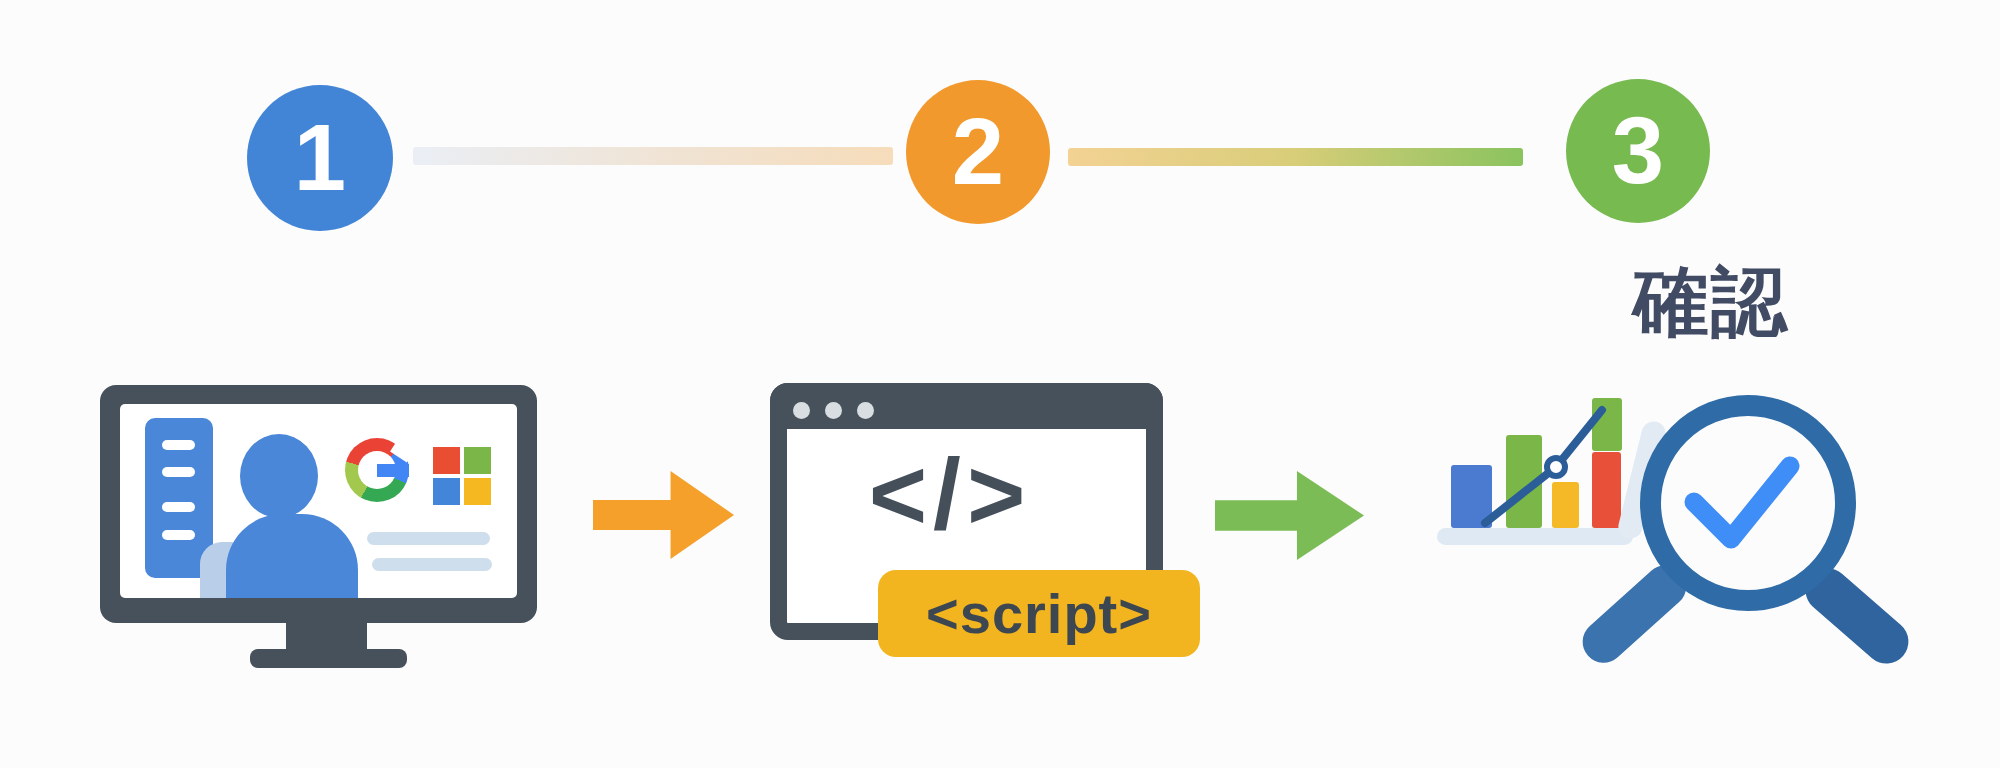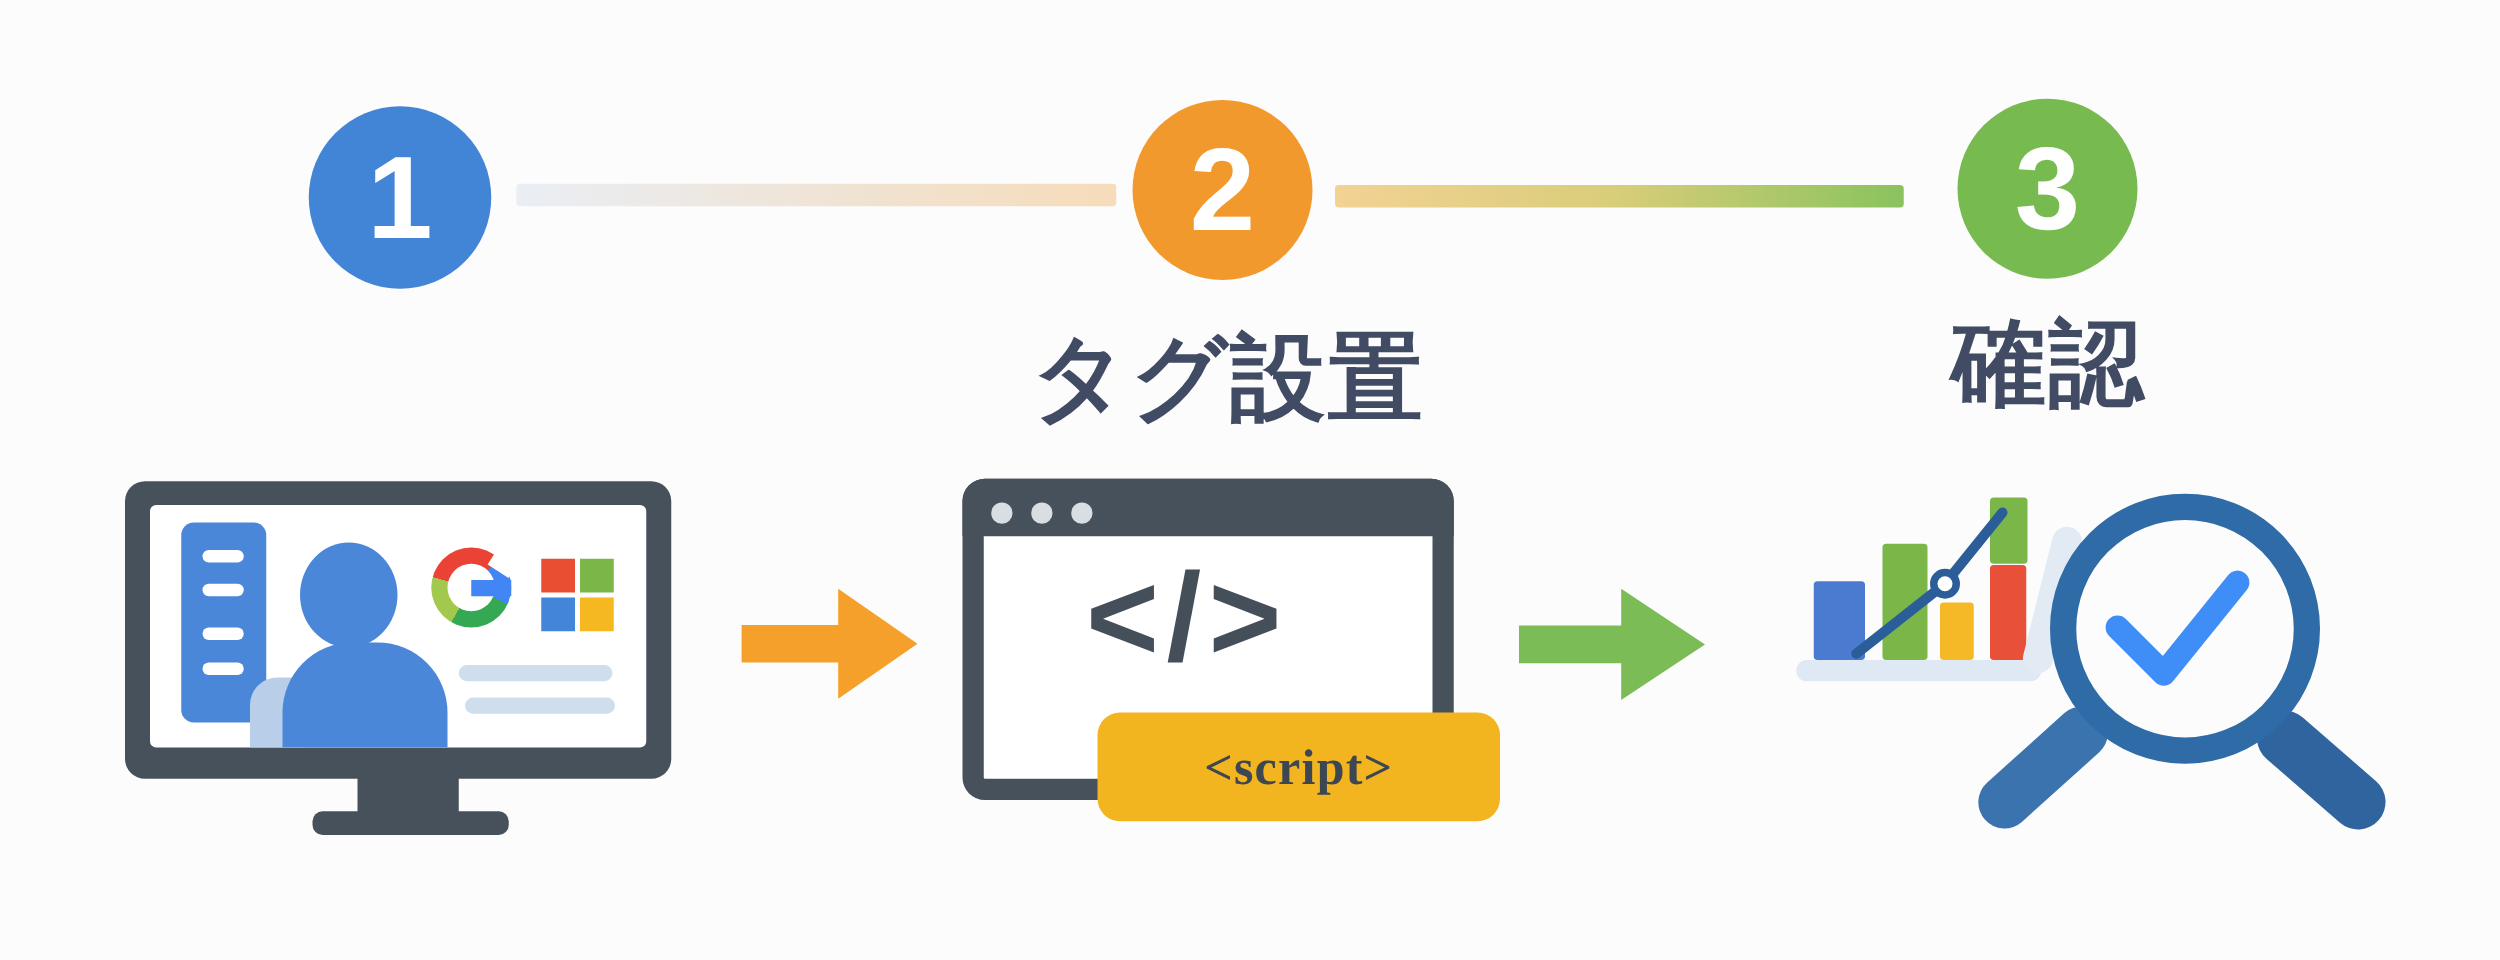--- a/index.html
+++ b/index.html
@@ -23,21 +23,21 @@
   .connector { position:absolute; height:18px; border-radius:3px; }
   #connector1 { left:413px;  top:147px; width:480px; background:linear-gradient(90deg,#eaeef5 0%,#f0e3d3 55%,#f6dcba 100%); }
   #connector2 { left:1068px; top:148px; width:455px; background:linear-gradient(90deg,#f3d294 0%,#d8cd79 50%,#8ac35e 100%); }
 
   .step-label {
     position:absolute; font-weight:bold; font-size:76px; color:#414b64;
     text-align:center; letter-spacing:2px; white-space:nowrap;
   }
   #label1 { left:165px;  top:252px; width:310px; }
   #label2 { left:780px;  top:252px; width:405px; }
-  #label3 { left:1489px; top:241px; width:300px; }
+  #label3 { left:1489px; top:252px; width:300px;text-align:right; }
 
   
   #monitor-frame { left:100px; top:385px; width:437px; height:238px; background:#47515b; border-radius:16px; }
   #monitor-screen { left:20px; top:19px; width:397px; height:194px; background:#ffffff; border-radius:5px; overflow:hidden; }
   #signup-panel { left:25px; top:14px; width:68px; height:160px; background:#4a87d9; border-radius:10px; }
   .panel-line { position:absolute; left:17px; width:33px; height:10px; background:#ffffff; border-radius:5px; }
   #panel-line-a { top:22px; } #panel-line-b { top:49px; } #panel-line-c { top:84px; } #panel-line-d { top:112px; }
   #user-shoulder { left:80px; top:138px; width:42px; height:56px; background:#b9cfe9; border-radius:22px 10px 0 0; }
   #user-head { left:120px; top:30px; width:78px; height:84px; background:#4a87d9; border-radius:50%; }
   #user-body { left:106px; top:110px; width:132px; height:84px; background:#4a87d9; border-radius:56px 56px 0 0; }
@@ -67,21 +67,21 @@
   
   #browser-window { left:770px; top:383px; width:393px; height:257px; background:#ffffff;
     border:17px solid #47515b; border-radius:18px; box-sizing:border-box; }
   #browser-titlebar { left:770px; top:383px; width:393px; height:46px; background:#47515b; border-radius:18px 18px 0 0; }
   .window-dot { position:absolute; top:19px; width:17px; height:17px; border-radius:50%; background:#d9dee3; }
   #dot-a { left:23px; } #dot-b { left:55px; } #dot-c { left:87px; }
   #code-glyph { left:800px; top:440px; width:300px; height:110px; font-size:100px; font-weight:bold;
     color:#454f5a; text-align:center; line-height:108px; letter-spacing:6px; }
   #script-badge { left:878px; top:570px; width:322px; height:87px; background:#f2b41f; border-radius:18px;
     display:flex; align-items:center; justify-content:center; z-index:5; }
-  #script-badge span { font-size:40px; font-weight:bold; color:#3d4751; letter-spacing:1px;font-family:Liberation Serif, serif; }
+  #script-badge span { font-size:56px; font-weight:bold; color:#3d4751; letter-spacing:1px; }
 
   
   #chart-base { left:1437px; top:528px; width:196px; height:17px; background:#dfe9f3; border-radius:9px; }
   .chart-bar { position:absolute; border-radius:3px; }
   #bar-blue   { left:1451px; top:465px; width:41px; height:63px; background:#4a7bd0; }
   #bar-green  { left:1506px; top:435px; width:36px; height:93px; background:#7ab648; }
   #bar-yellow { left:1552px; top:482px; width:27px; height:46px; background:#f5b826; }
   #bar-green-tall { left:1592px; top:398px; width:30px; height:53px; background:#7ab648; }
   #bar-red    { left:1592px; top:452px; width:29px; height:76px; background:#e8503a; }
   #swoosh { left:1630px; top:420px; width:24px; height:120px; background:#e2eaf3; border-radius:12px; transform:rotate(14deg); }
@@ -102,21 +102,20 @@
   <div class="step-circle" id="circle1">
     <span>1</span>
   </div>
   <div class="step-circle" id="circle2">
     <span>2</span>
   </div>
   <div class="step-circle" id="circle3">
     <span>3</span>
   </div>
 
-  <div class="step-label" id="label2">タグ設置</div>
   <div class="step-label" id="label3">確認</div>
 
   <div class="abs" id="monitor-frame">
     <div class="abs" id="monitor-screen">
       <div class="abs" id="signup-panel">
         <div class="panel-line" id="panel-line-a"></div>
         <div class="panel-line" id="panel-line-b"></div>
         <div class="panel-line" id="panel-line-c"></div>
         <div class="panel-line" id="panel-line-d"></div>
       </div>

